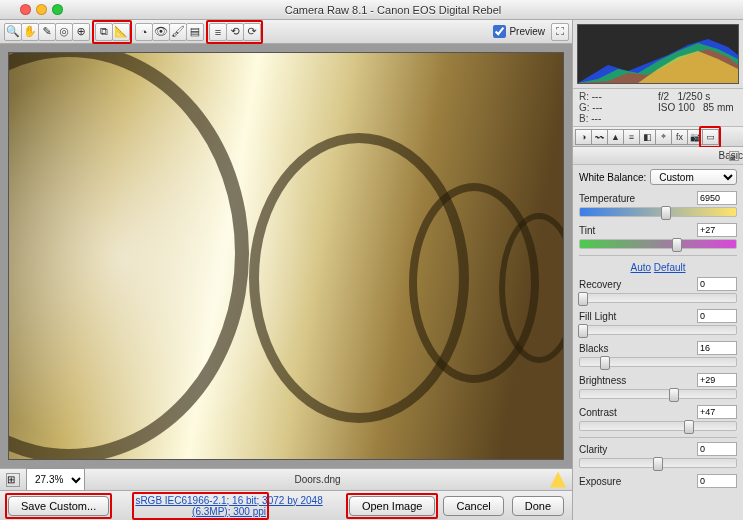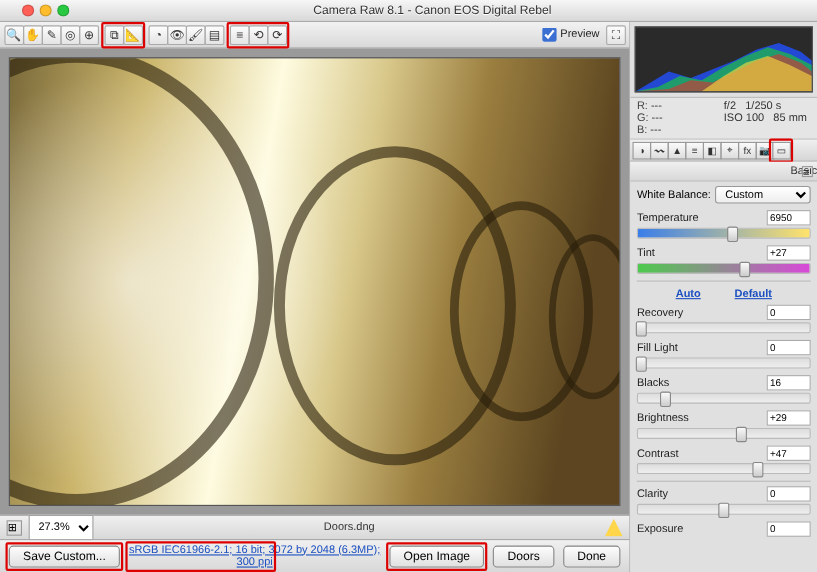--- a/index.html
+++ b/index.html
@@ -53,21 +53,21 @@
 .lblval { display:flex; justify-content:space-between; align-items:center; }
 .lblval .lab { font-size:10px; color:#222; }
 .numbox { width:40px; height:14px; border:1px solid #aaa; background:#fff; font-size:9px; text-align:left; padding:0 2px; }
 .sliderbar { height:10px; background:linear-gradient(#ddd,#eee); border:1px solid #bbb; border-radius:2px; margin-top:2px; position:relative; }
 .sliderbar.grad-wb { background:linear-gradient(90deg,#3a7eea,#ffe36b); }
 .sliderbar.grad-tint { background:linear-gradient(90deg,#4dca4d,#d948d9); }
 .thumb { position:absolute; top:-2px; width:10px; height:14px; background:linear-gradient(#fafafa,#ccc); border:1px solid #888; border-radius:2px; transform:translateX(-50%); }
 .wbrow { display:flex; align-items:center; gap:4px; }
 .wbsel { flex:1; height:16px; border:1px solid #999; background:linear-gradient(#fff,#eee); border-radius:3px; font-size:10px; padding:0 4px; }
 .autorow { text-align:center; margin:6px 0 4px; }
-.autorow a { color:#1a4fc1; font-size:10px; text-decoration:underline; margin:0 14px; cursor:pointer;font-weight:bold; }
+.autorow a { color:#1a4fc1; font-size:10px; text-decoration:underline; margin:0 0; cursor:pointer; }
 .hr { height:1px; background:#bbb; margin:4px 0; }
 </style>
 </head>
 <body>
 
 <div class="titlebar">
   <div class="traffic">
     <span class="t-red"></span>
     <span class="t-yel"></span>
     <span class="t-grn"></span>
@@ -134,21 +134,21 @@
         <button class="btn">Save Custom...</button>
       </span>
       <div class="workflow">
         <span class="highlight">
           <a>sRGB IEC61966-2.1; 16 bit; 3072 by 2048 (6.3MP); 300 ppi</a>
         </span>
       </div>
       <span class="highlight">
         <button class="btn">Open Image</button>
       </span>
-      <button class="btn">Doors</button>
+      <button class="btn">Cancel</button>
       <button class="btn">Done</button>
     </div>
   </div>
 
   <div class="rightpane">
     <div class="histogram">
       <svg class="hist-svg" viewBox="0 0 160 58" preserveAspectRatio="none">
         <path d="M0,58 L10,52 30,40 50,46 70,38 90,30 110,20 130,14 150,22 160,30 160,58 Z" fill="#2050ff" opacity=".8"></path>
         <path d="M0,58 L20,54 40,44 60,48 80,36 100,26 120,18 140,24 160,34 160,58 Z" fill="#20c040" opacity=".7"></path>
         <path d="M0,58 L30,56 50,48 70,50 90,40 110,30 130,24 150,32 160,40 160,58 Z" fill="#e03030" opacity=".6"></path>

